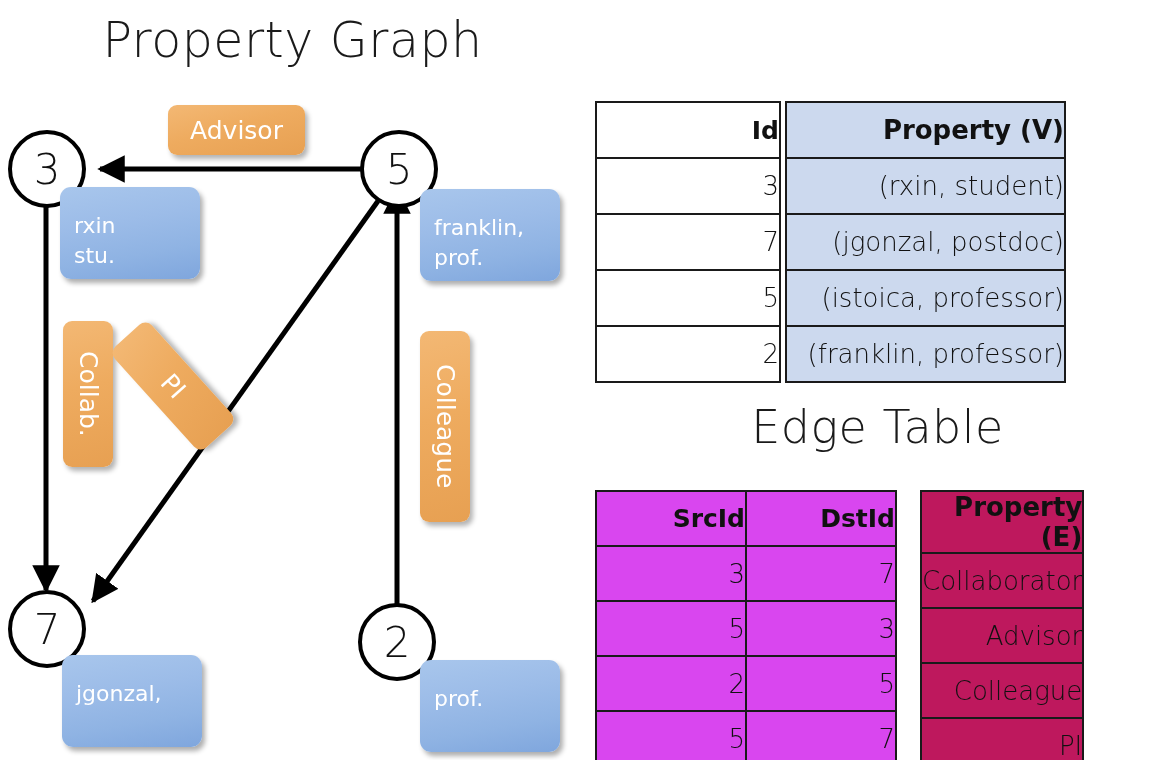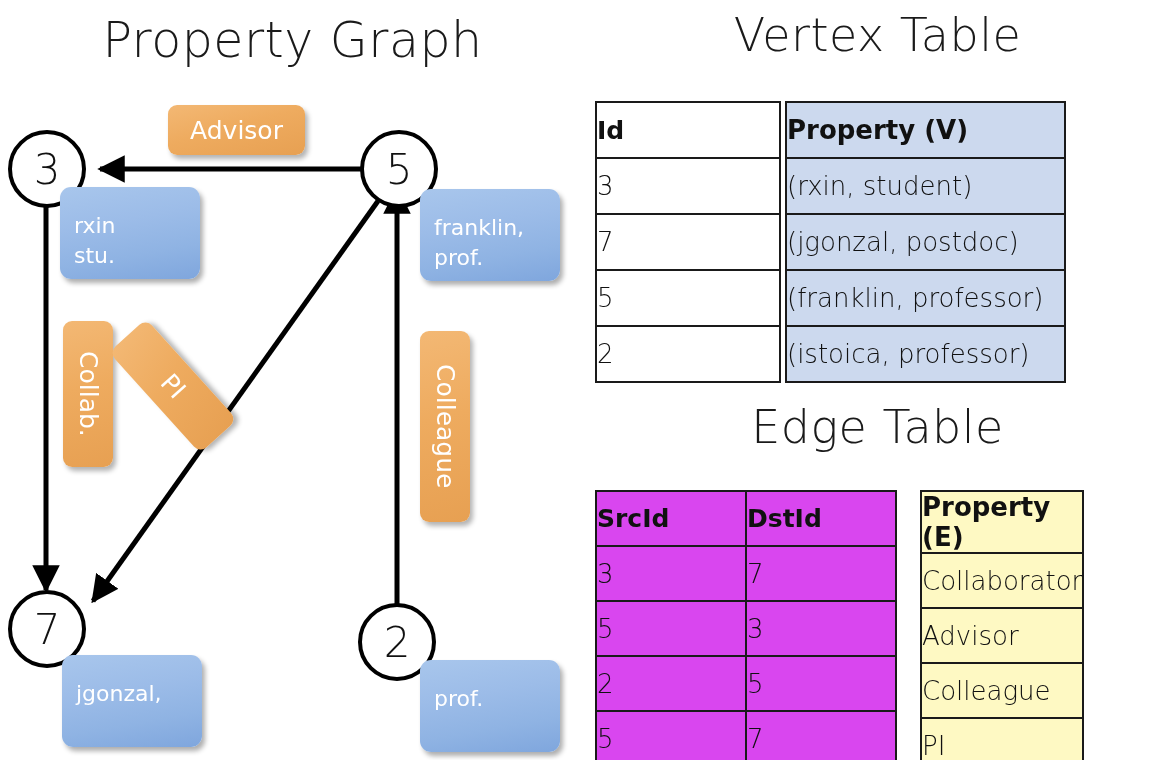--- a/index.html
+++ b/index.html
@@ -117,21 +117,21 @@
   
   .tbl {
     position: absolute;
     border-collapse: collapse;
     font-family: "DejaVu Sans", sans-serif;
     font-weight: 300;
     color: #111;
   }
   .tbl td, .tbl th {
     border: 2px solid #1a1a1a;
-    text-align: left;
+    text-align: right;
     font-weight: 300;
     padding: 0;
   }
   .tbl th { font-weight: 700; }
 
   
   #vertex-id-table { left: 595px; top: 101px; }
   #vertex-id-table th, #vertex-id-table td {
     width: 182px; height: 54px; font-size: 26px; background: #ffffff;
   }
@@ -147,31 +147,30 @@
   
   #edge-ids-table { left: 595px; top: 490px; }
   #edge-ids-table th, #edge-ids-table td {
     width: 148px; height: 53px; font-size: 26px; background: #d946ef;
   }
   #edge-ids-table th { font-size: 25px; }
 
   #edge-prop-table { left: 920px; top: 490px; }
   #edge-prop-table th, #edge-prop-table td {
     width: 242px; height: 53px; font-size: 26px;
-    background: #fef9c3;
+    background: #be185d;
   }
   #edge-prop-table th { font-size: 26px; }
 </style>
 </head>
 <body>
 
 <div class="stage">
 
   <div class="title" id="title-property-graph">Property Graph</div>
-  <div class="title" id="title-vertex-table">Vertex Table</div>
   <div class="title" id="title-edge-table">Edge Table</div>
 
   <div id="graph-area">
 
     <svg id="graph-svg" width="585" height="675">
       <defs>
         <marker id="arrowhead" viewBox="0 0 10 10" refX="9" refY="5" markerWidth="5.5" markerHeight="5.5" orient="auto-start-reverse">
           <path d="M 0 0 L 10 5 L 0 10 z" fill="#000"></path>
         </marker>
       </defs>
@@ -246,24 +245,24 @@
       </tr>
     </thead>
     <tbody>
       <tr>
         <td>(rxin, student)</td>
       </tr>
       <tr>
         <td>(jgonzal, postdoc)</td>
       </tr>
       <tr>
+        <td>(istoica, professor)</td>
+      </tr>
+      <tr>
         <td>(franklin, professor)</td>
-      </tr>
-      <tr>
-        <td>(istoica, professor)</td>
       </tr>
     </tbody>
   </table>
 
   <table class="tbl" id="edge-ids-table">
     <thead>
       <tr>
         <th>SrcId</th>
         <th>DstId</th>
       </tr>

